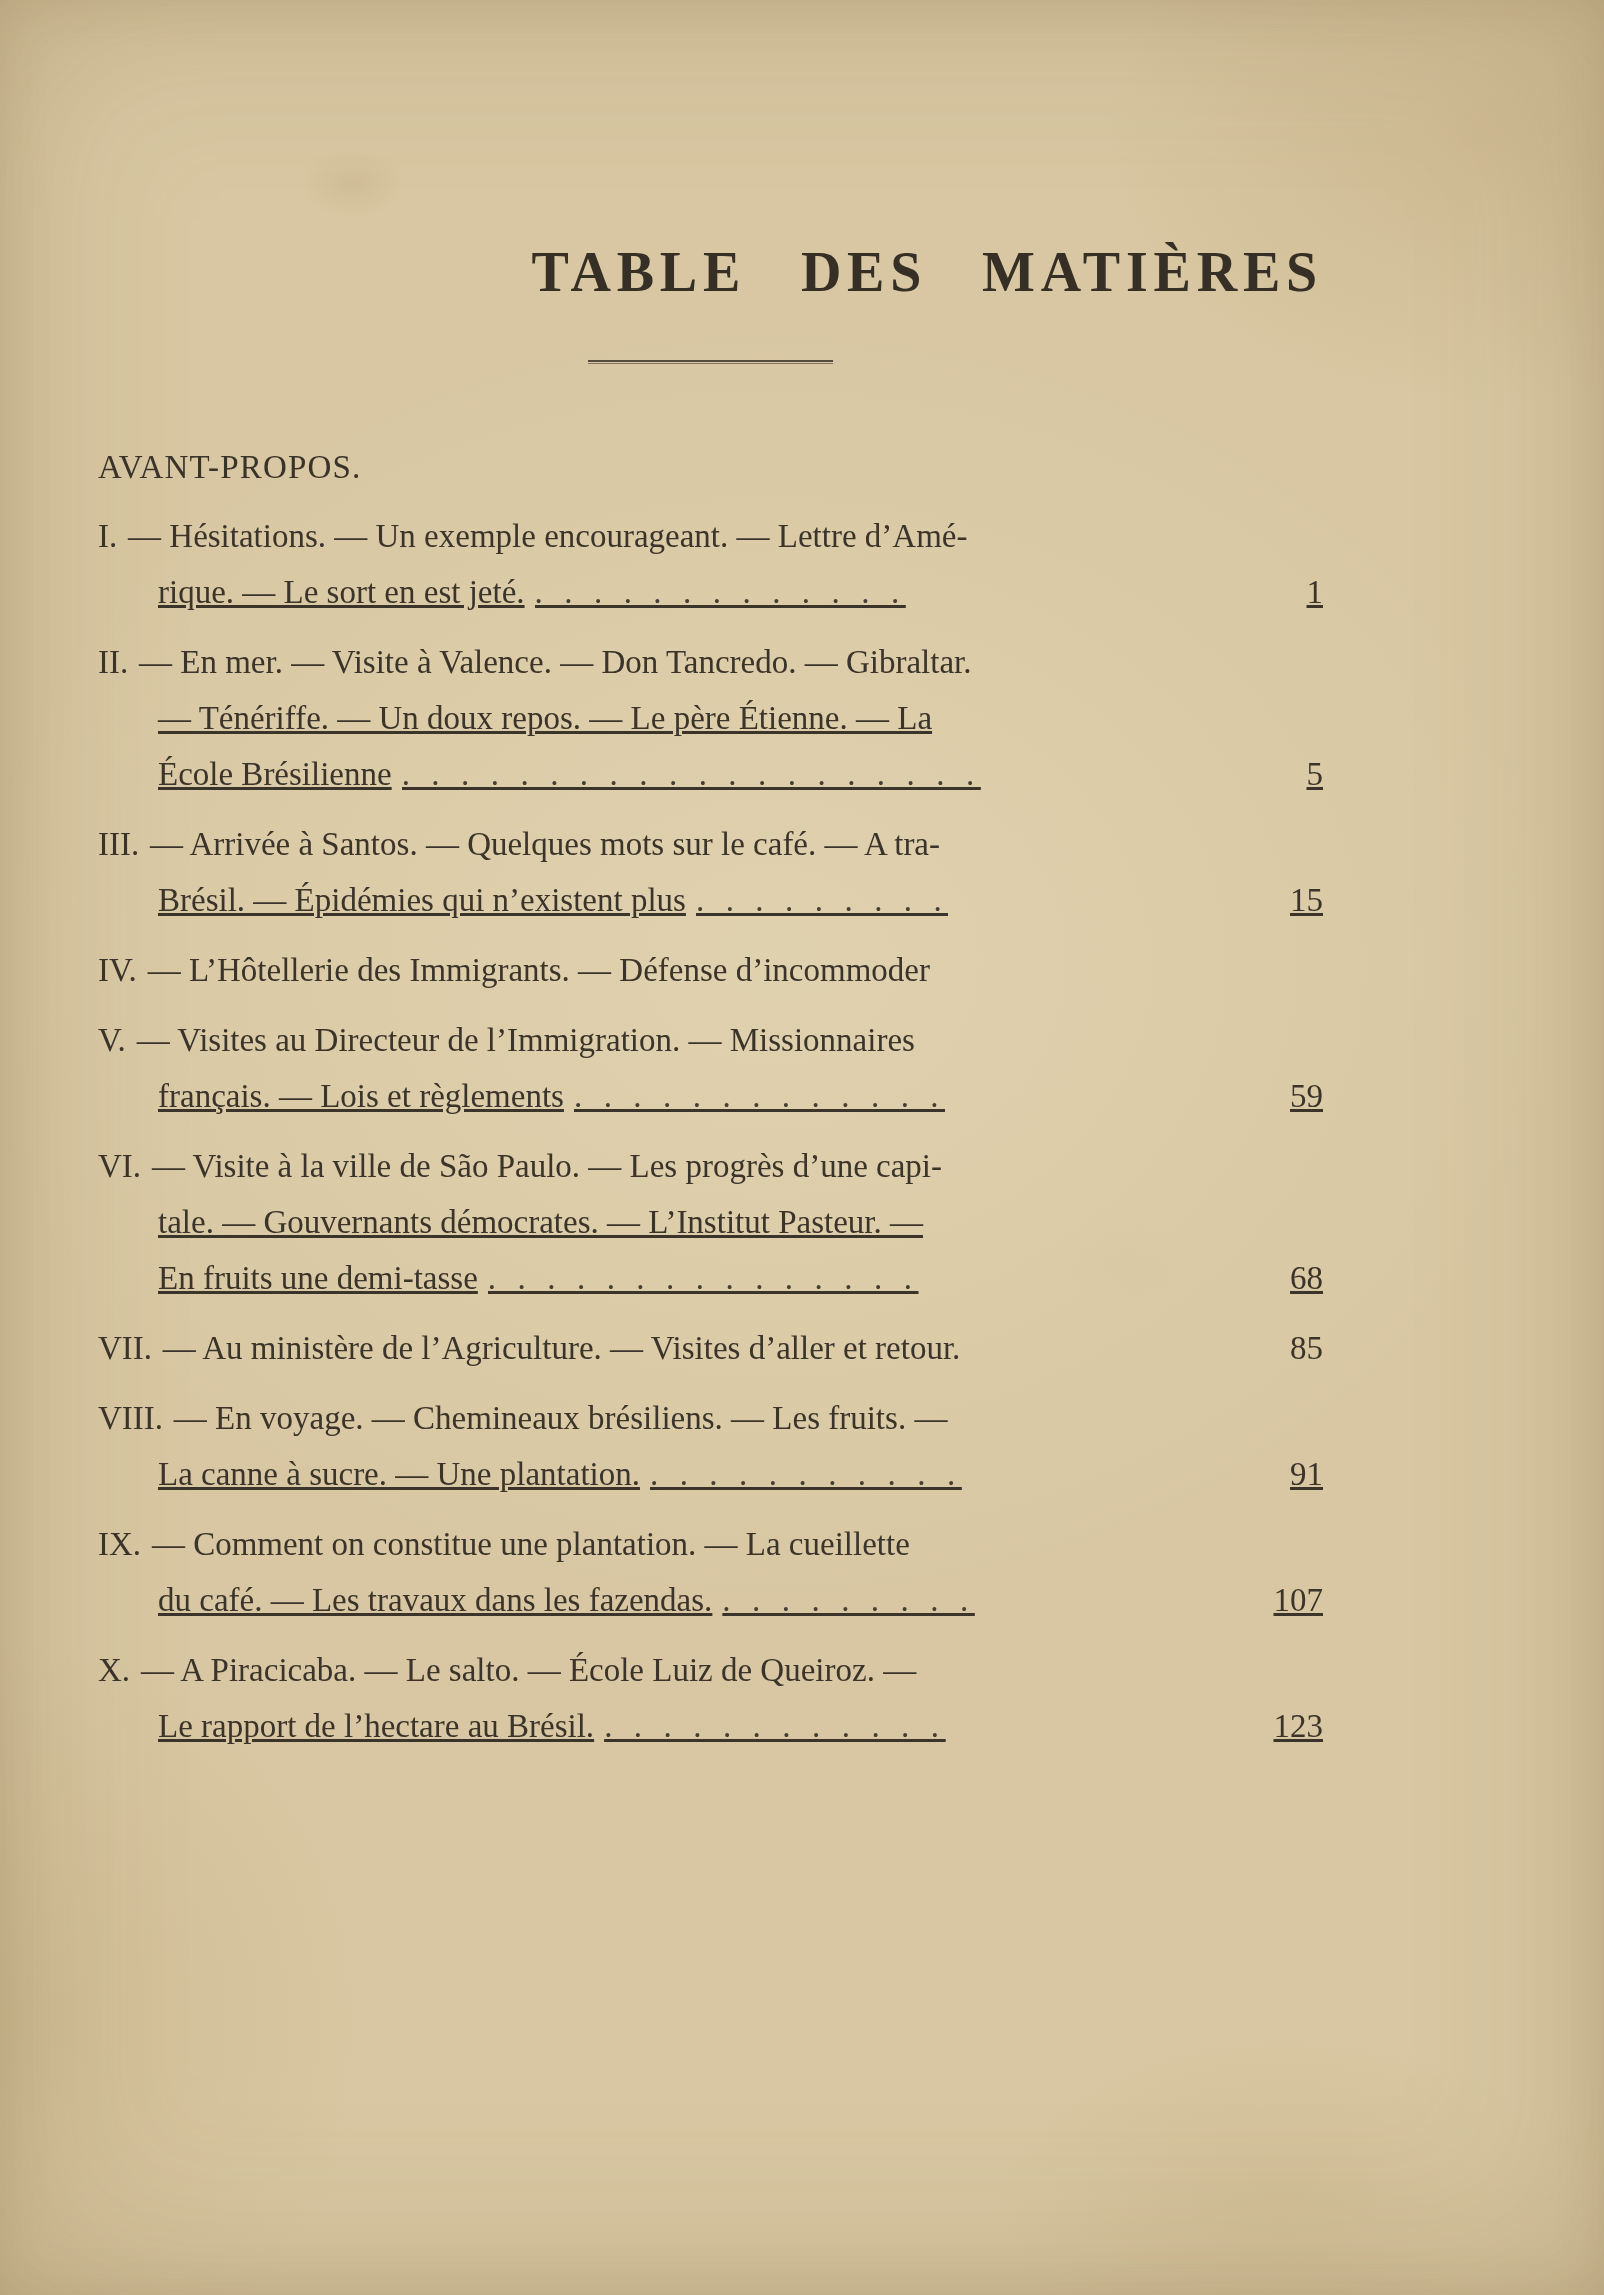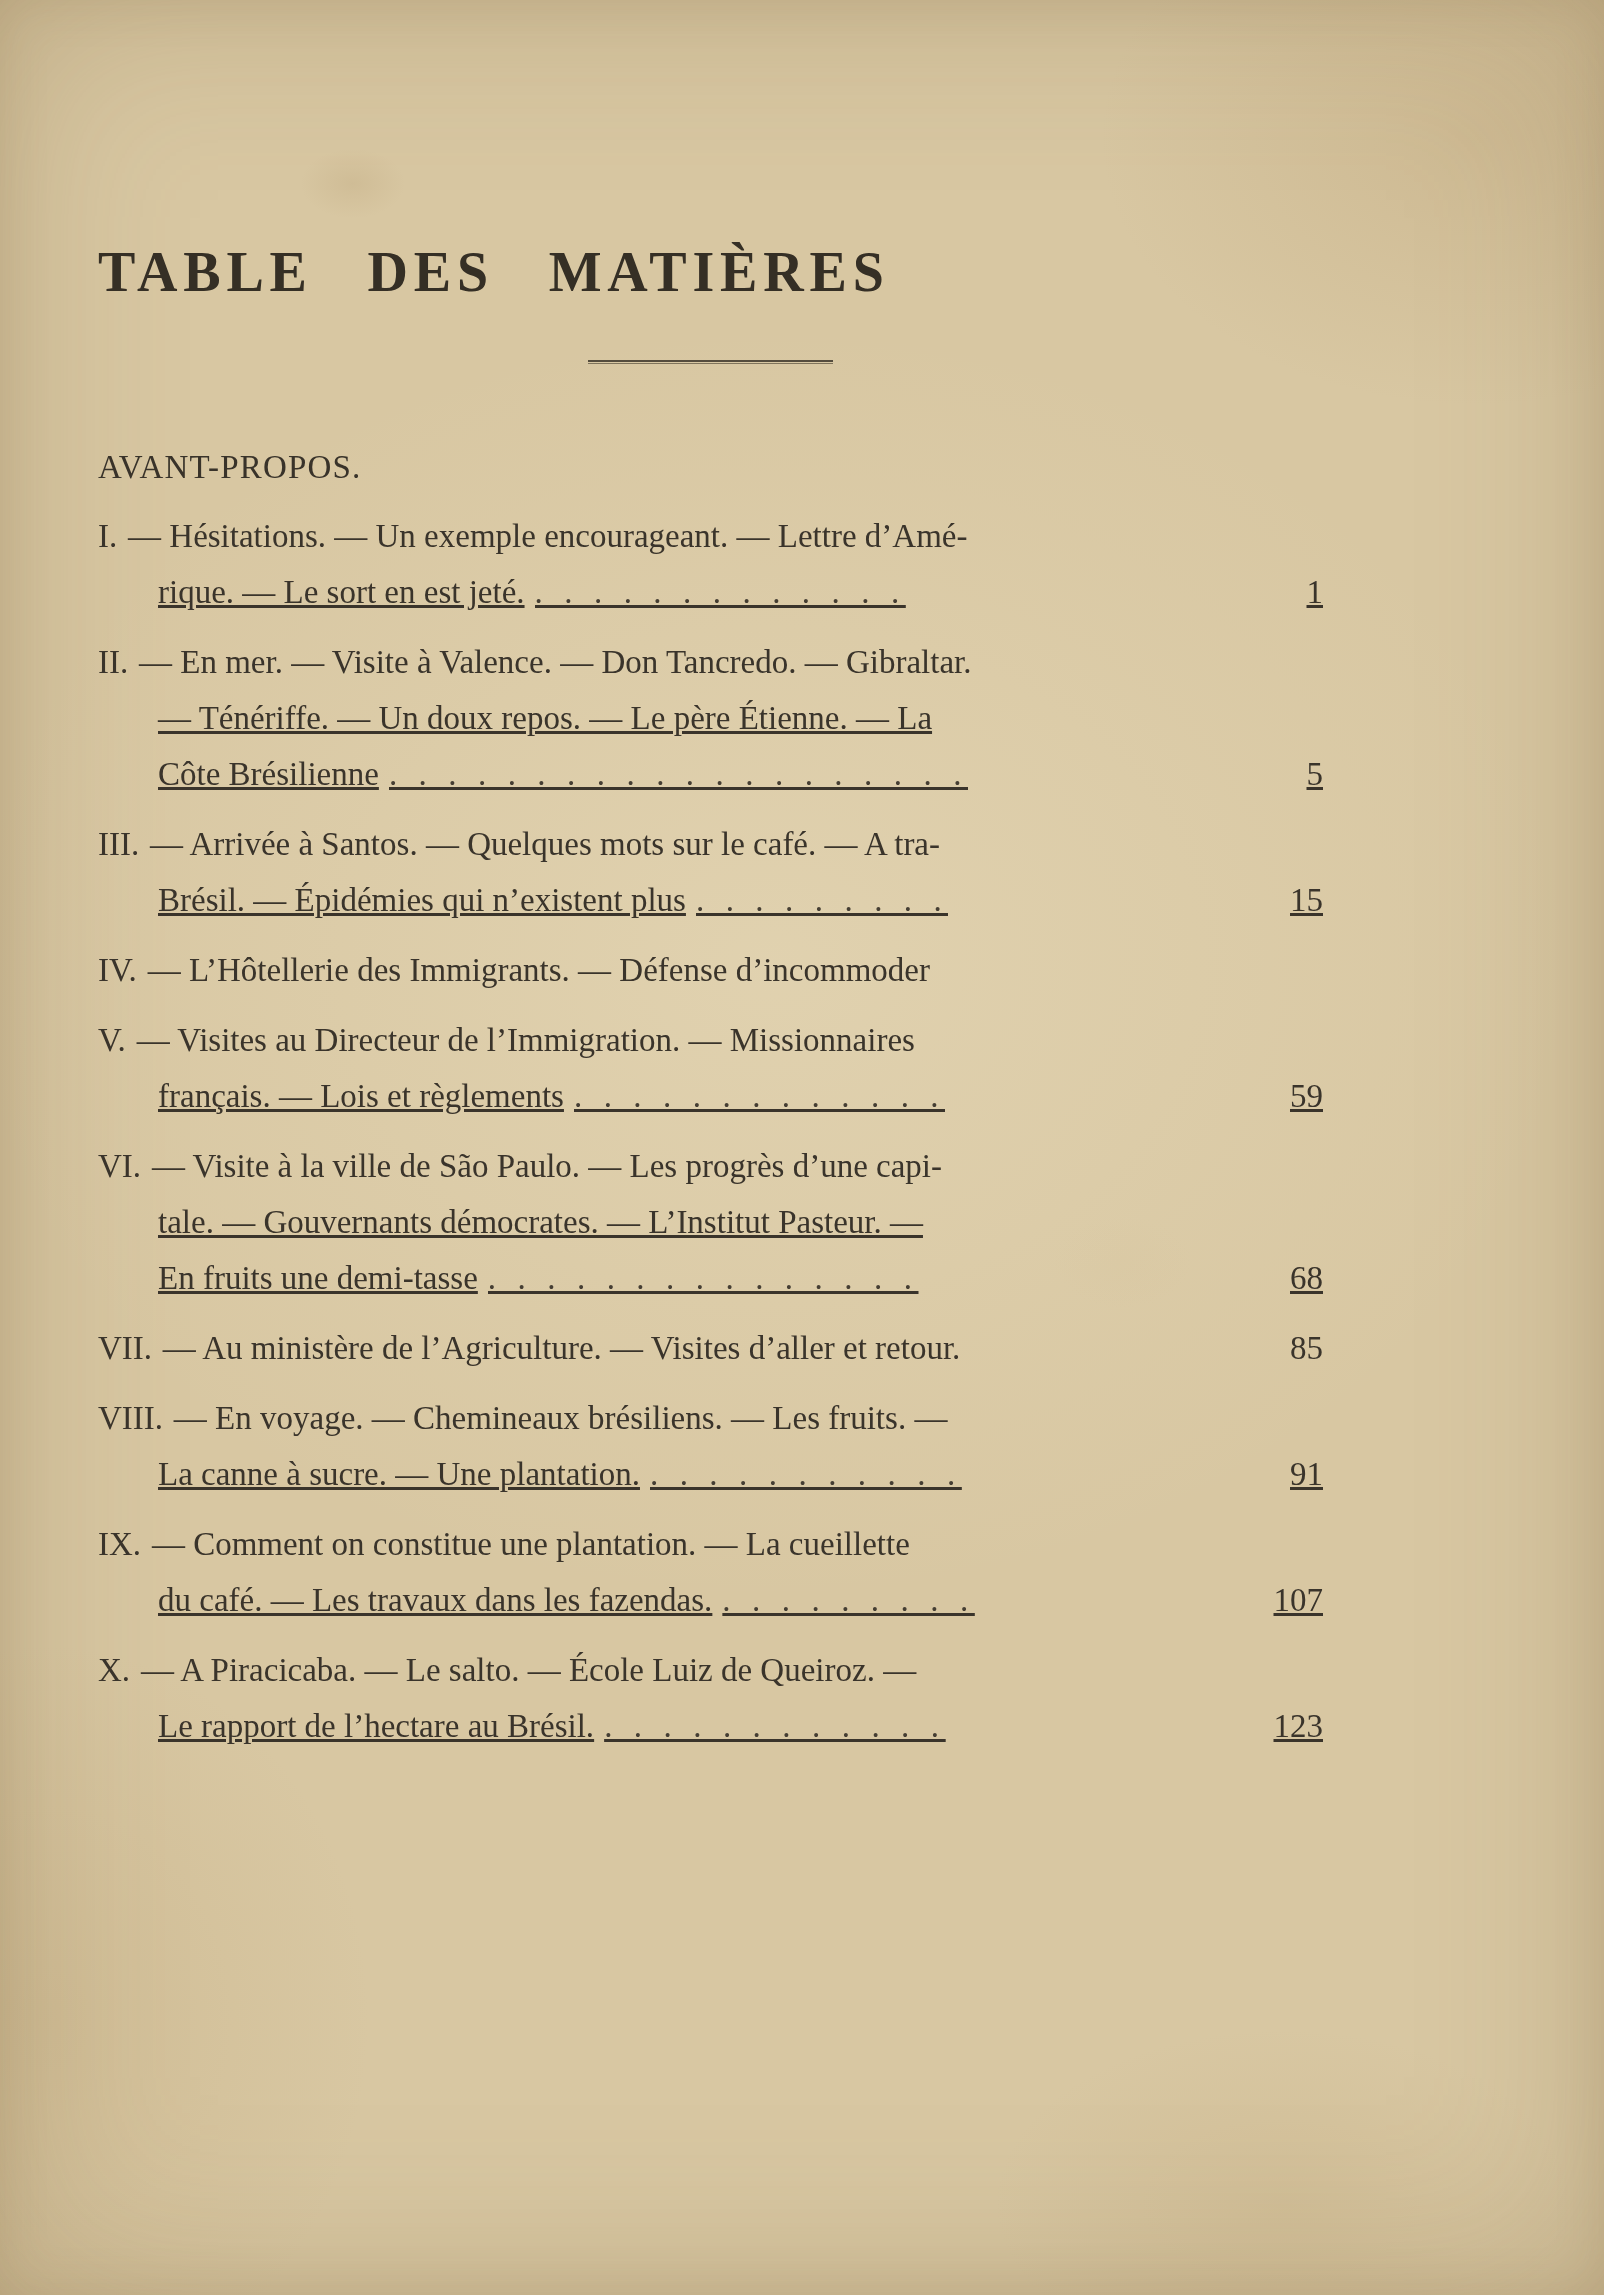--- a/index.html
+++ b/index.html
@@ -31,21 +31,21 @@
 
   .content {
     position: absolute;
     left: 98px;
     top: 0;
     width: 1225px;
   }
 
   .title {
     margin-top: 240px;
-    text-align: left;
+    text-align: right;
     font-size: 56px;
     font-weight: bold;
     letter-spacing: 5.8px;
     word-spacing: 35px;
     color: #352f25;
     white-space: nowrap;
   }
 
   .divider {
     width: 245px;
@@ -120,21 +120,21 @@
           </div>
           <div class="entry">
             <div class="line">
               <span class="numeral">II.</span>
               <span class="txt">— En mer. — Visite à Valence. — Don Tancredo. — Gibraltar.</span>
             </div>
             <div class="line cont">
               <span class="txt">— Ténériffe. — Un doux repos. — Le père Étienne. — La</span>
             </div>
             <div class="line cont">
-              <span class="txt">Côte Brésilienne</span>
+              <span class="txt">École Brésilienne</span>
               <span class="leader">. . . . . . . . . . . . . . . . . . . .</span>
               <span class="spacer"></span>
               <span class="pagenum">5</span>
             </div>
           </div>
           <div class="entry">
             <div class="line">
               <span class="numeral">III.</span>
               <span class="txt">— Arrivée à Santos. — Quelques mots sur le café. — A tra-</span>
             </div>

